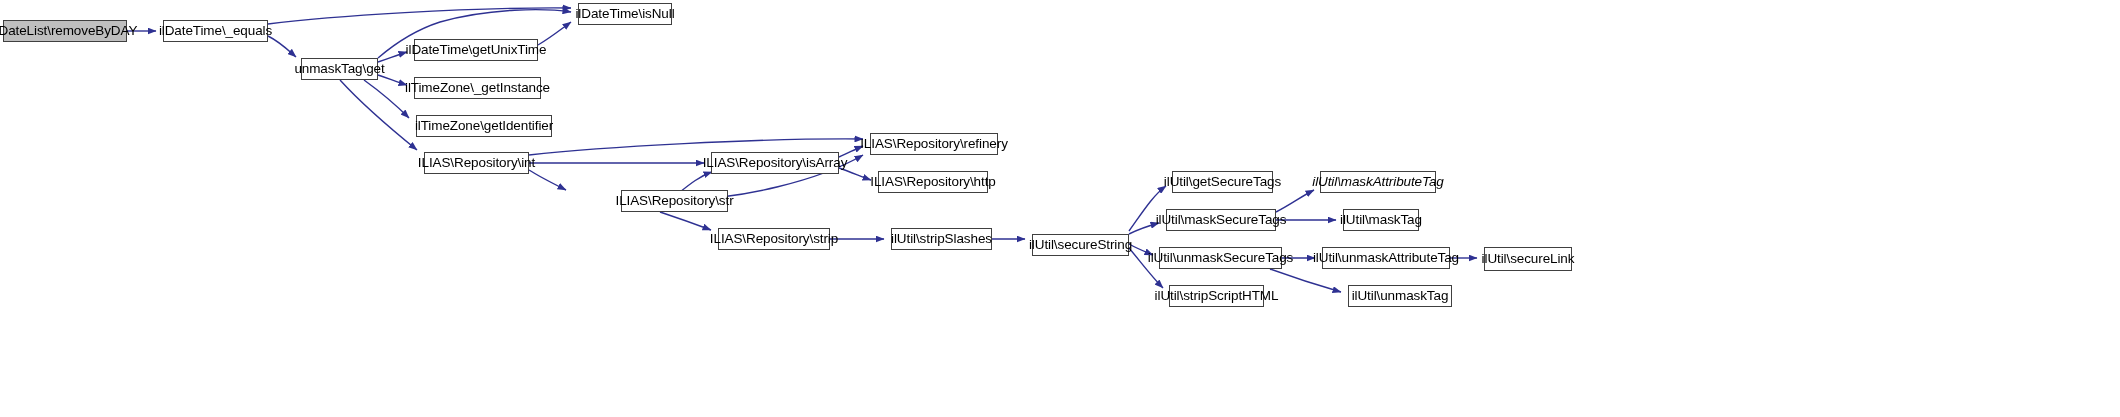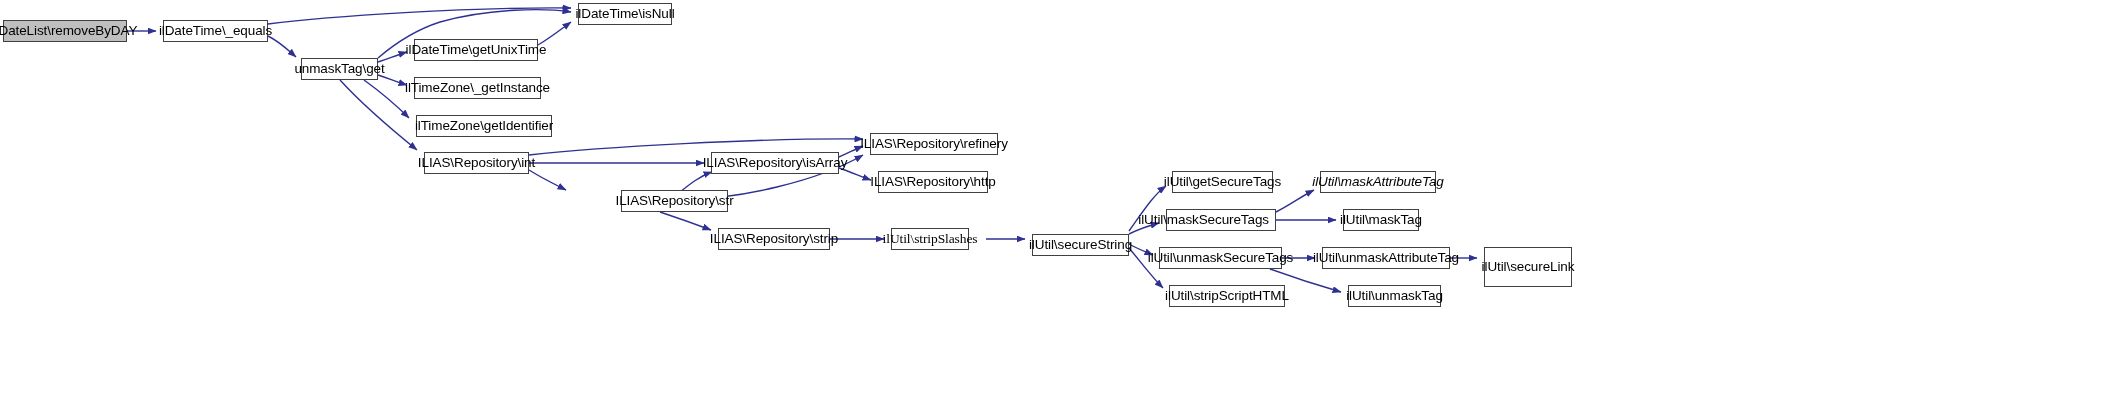--- a/index.html
+++ b/index.html
@@ -119,47 +119,47 @@
       </div>
       <div class="node" style="left: 878px; top: 171px; width: 110px; height: 22px;">
         <span class="node-label">ILIAS\Repository\http</span>
       </div>
       <div class="node" style="left: 573px; top: 190px; width: 107px; height: 22px; margin-left: 48px;">
         <span class="node-label">ILIAS\Repository\str</span>
       </div>
       <div class="node" style="left: 718px; top: 228px; width: 112px; height: 22px;">
         <span class="node-label">ILIAS\Repository\strip</span>
       </div>
-      <div class="node" style="left: 891px; top: 228px; width: 78px; height: 22px; font-family: Liberation Serif, serif;">
+      <div class="node" style="left: 891px; top: 228px; width: 101px; height: 22px;">
         <span class="node-label">ilUtil\stripSlashes</span>
       </div>
       <div class="node" style="left: 1032px; top: 234px; width: 97px; height: 22px;">
         <span class="node-label">ilUtil\secureString</span>
       </div>
       <div class="node" style="left: 1172px; top: 171px; width: 101px; height: 22px;">
         <span class="node-label">ilUtil\getSecureTags</span>
       </div>
-      <div class="node" style="left: 1166px; top: 209px; width: 110px; height: 22px; justify-content: flex-end;">
+      <div class="node" style="left: 1166px; top: 209px; width: 110px; height: 22px;">
         <span class="node-label">ilUtil\maskSecureTags</span>
       </div>
       <div class="node" style="left: 1159px; top: 247px; width: 123px; height: 22px;">
         <span class="node-label">ilUtil\unmaskSecureTags</span>
       </div>
-      <div class="node" style="left: 1169px; top: 285px; width: 116px; height: 22px;">
+      <div class="node" style="left: 1169px; top: 285px; width: 95px; height: 22px;">
         <span class="node-label">ilUtil\stripScriptHTML</span>
       </div>
       <div class="node" style="left: 1320px; top: 171px; width: 116px; height: 22px; font-style: italic;">
         <span class="node-label">ilUtil\maskAttributeTag</span>
       </div>
       <div class="node" style="left: 1343px; top: 209px; width: 76px; height: 22px;">
         <span class="node-label">ilUtil\maskTag</span>
       </div>
       <div class="node" style="left: 1322px; top: 247px; width: 128px; height: 22px;">
         <span class="node-label">ilUtil\unmaskAttributeTag</span>
       </div>
-      <div class="node" style="left: 1348px; top: 285px; width: 93px; height: 22px;">
+      <div class="node" style="left: 1348px; top: 285px; width: 104px; height: 22px;">
         <span class="node-label">ilUtil\unmaskTag</span>
       </div>
-      <div class="node" style="left: 1484px; top: 247px; width: 88px; height: 40px;">
+      <div class="node" style="left: 1484px; top: 247px; width: 88px; height: 24px;">
         <span class="node-label">ilUtil\secureLink</span>
       </div>
     </div>
 </div>
 
 </body></html>

